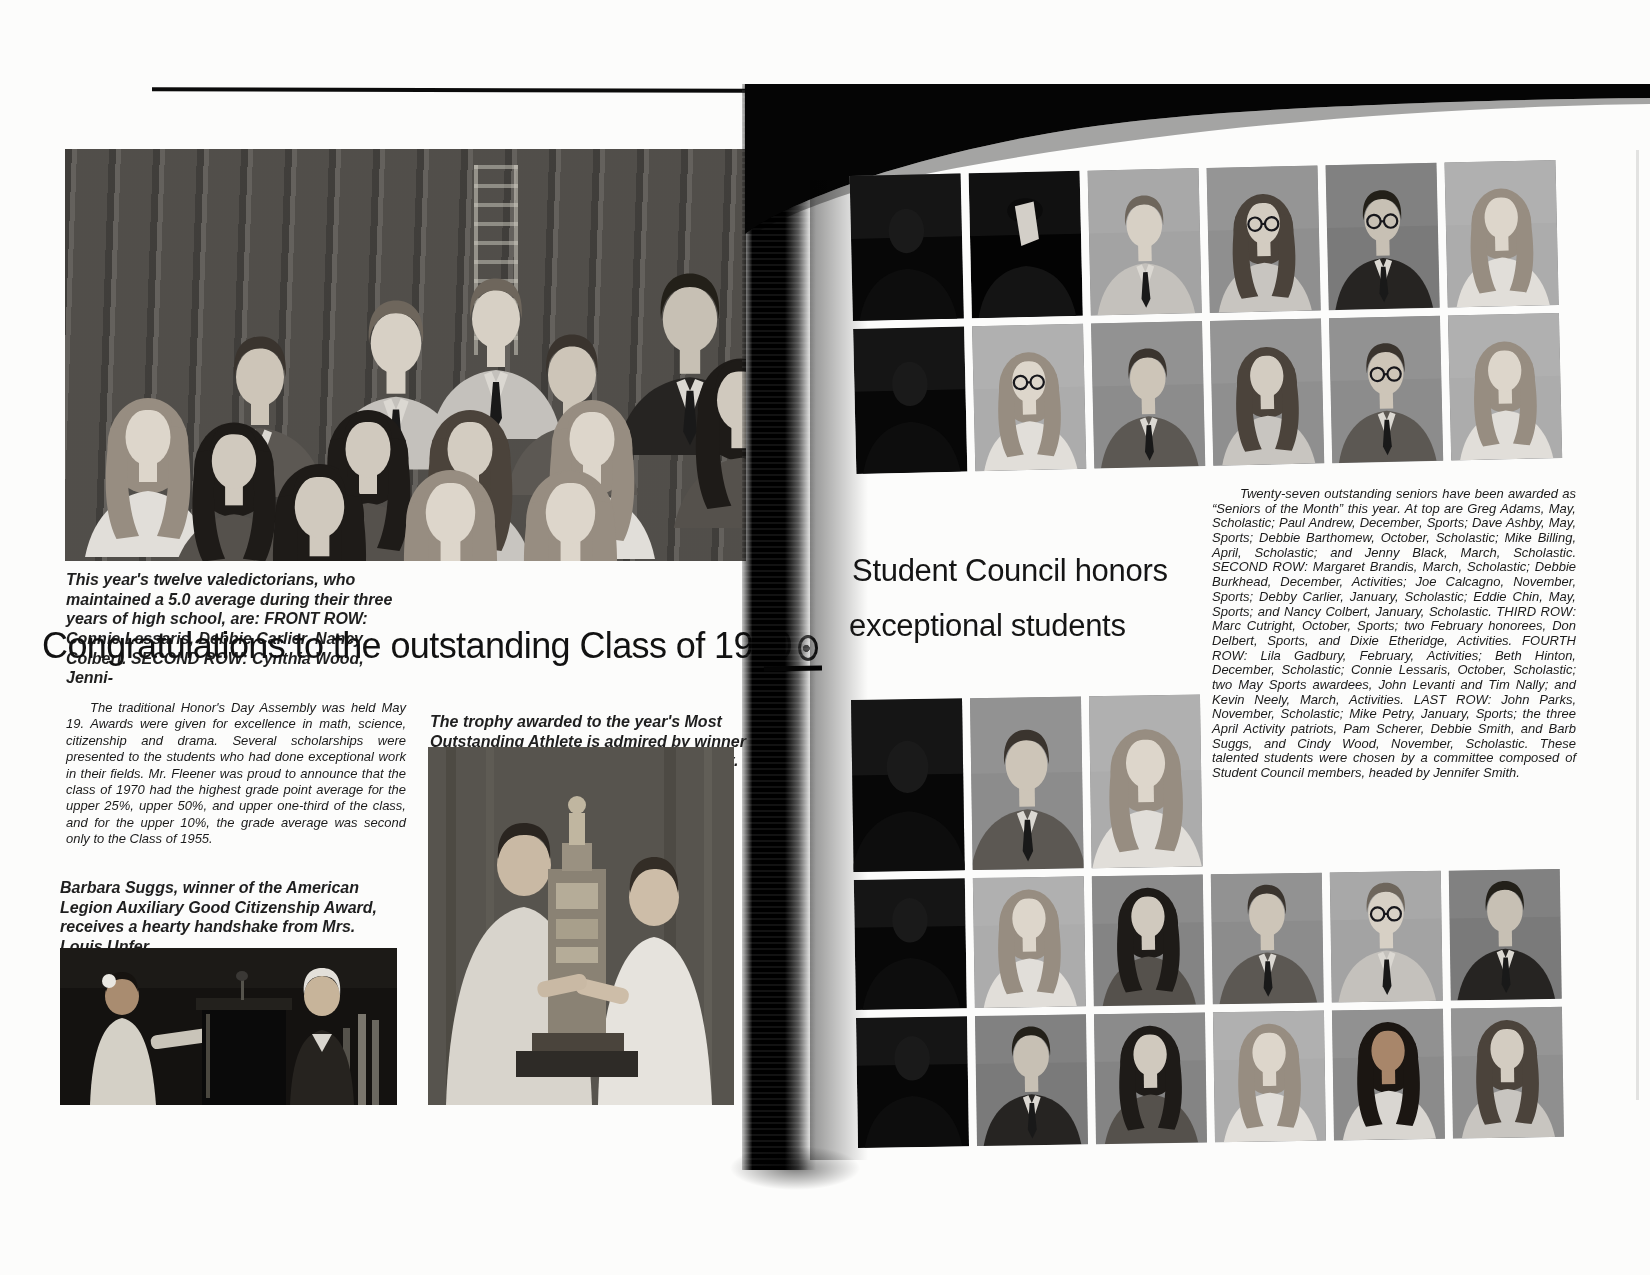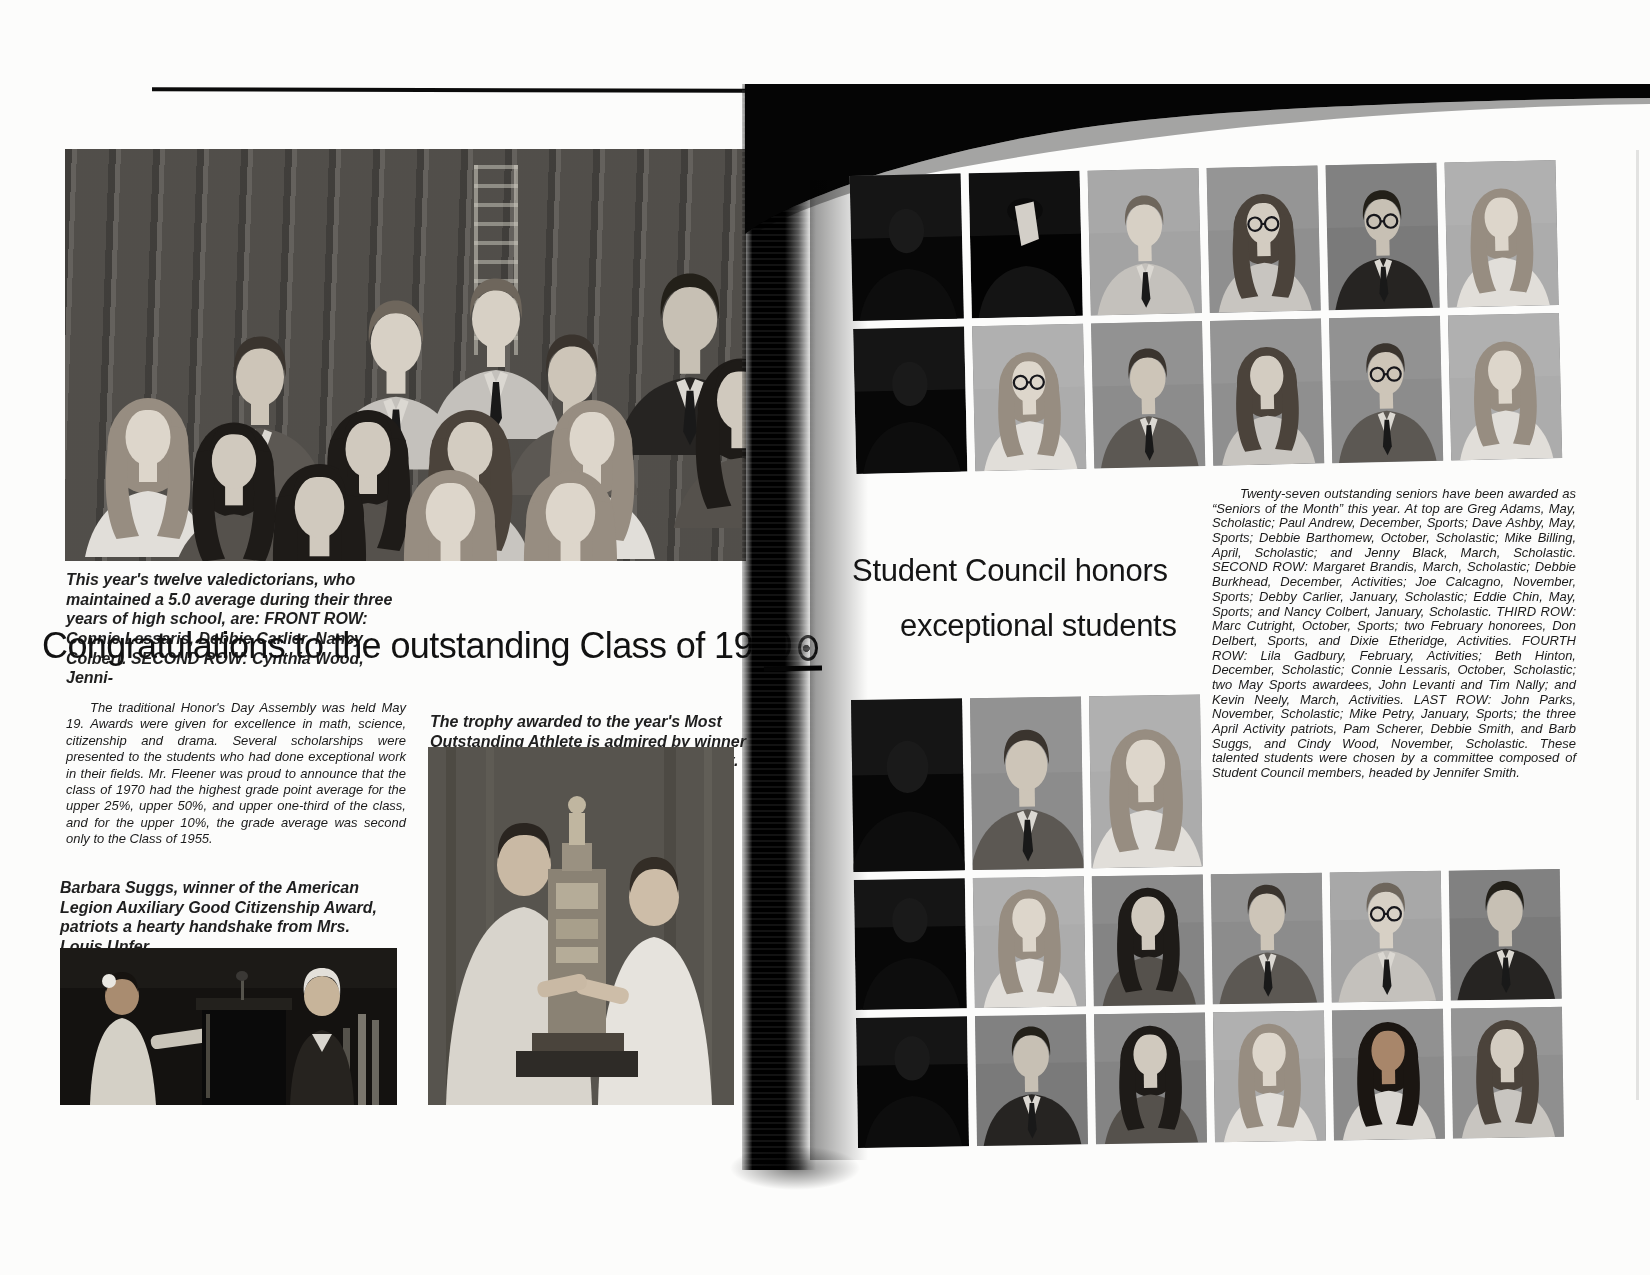--- a/index.html
+++ b/index.html
@@ -211,21 +211,21 @@
   </div>
 
   <div class="abs caption" style="left:66px;top:570px;width:332px;">This year's twelve valedictorians, who maintained a 5.0 average during their three years of high school, are: FRONT ROW: Connie Lessaris, Debbie Carlier, Nancy Colbert. SECOND ROW: Cynthia Wood, Jenni-</div>
 
   <div class="abs headline-left" style="left:42px;top:625px;">
     <span>Congratulations to the outstanding Class of 1970</span><span class="fold-mark"></span>
   </div>
 
   <div class="abs bodytext body-left" style="left:66px;top:700px;">The traditional Honor's Day Assembly was held May 19. Awards were given for excellence in math, science, citizenship and drama. Several scholarships were presented to the students who had done exceptional work in their fields. Mr. Fleener was proud to announce that the class of 1970 had the highest grade point average for the upper 25%, upper 50%, and upper one-third of the class, and for the upper 10%, the grade average was second only to the Class of 1955.</div>
 
-  <div class="abs caption" style="left:60px;top:878px;width:318px;">Barbara Suggs, winner of the American Legion Auxiliary Good Citizenship Award, patriots a hearty handshake from Mrs. Louis Unfer.</div>
+  <div class="abs caption" style="left:60px;top:878px;width:318px;">Barbara Suggs, winner of the American Legion Auxiliary Good Citizenship Award, receives a hearty handshake from Mrs. Louis Unfer.</div>
   <div class="photo" style="left:60px;top:948px;width:337px;height:157px;">
     <svg viewBox="0 0 337 157" width="337" height="157">
       <rect width="337" height="157" fill="#141210"></rect>
       <rect x="0" y="0" width="337" height="40" fill="#1c1a17"></rect>
       <rect x="298" y="66" width="8" height="91" fill="#7a766d"></rect>
       <rect x="312" y="72" width="7" height="85" fill="#6a675f"></rect>
       <rect x="283" y="80" width="7" height="77" fill="#55524b"></rect>
       <path d="M30,157 C32,100 44,74 62,70 C82,74 92,104 96,157 Z" fill="#d4d0c6"></path>
       <ellipse cx="62" cy="48" rx="17" ry="19" fill="#a98c70"></ellipse>
       <path d="M46,44 C46,28 54,24 62,24 C72,24 78,30 78,44 C74,34 70,31 62,31 C54,31 48,36 46,44 Z" fill="#161310"></path>
@@ -441,21 +441,21 @@
           <path d="M8,132 C14,102 32,90 50,88 C68,90 86,102 92,132 Z" fill="#e1ded9"></path>
           <path d="M25,46 C19,82 22,106 29,120 L44,118 C35,98 35,66 39,44 Z" fill="#978d81"></path>
           <path d="M75,46 C81,82 78,106 71,120 L56,118 C65,98 65,66 61,44 Z" fill="#978d81"></path>
           <ellipse cx="50" cy="52" rx="15" ry="19" fill="#ddd6cb"></ellipse>
           <path d="M34,50 C33,33 41,27 50,27 C59,27 67,33 66,50 C64,38 59,34 50,34 C41,34 36,38 34,50 Z" fill="#978d81"></path>
         </svg>
       </div>
     </div>
 
   <div class="abs headline-right" style="left:852px;top:553px;">Student Council honors</div>
-  <div class="abs headline-right" style="left:900px;top:608px;">exceptional students</div>
+  <div class="abs headline-right" style="left:849px;top:608px;">exceptional students</div>
 
   <div class="abs bodytext body-right" style="left:1212px;top:487px;">Twenty-seven outstanding seniors have been awarded as “Seniors of the Month” this year. At top are Greg Adams, May, Scholastic; Paul Andrew, December, Sports; Dave Ashby, May, Sports; Debbie Barthomew, October, Scholastic; Mike Billing, April, Scholastic; and Jenny Black, March, Scholastic. SECOND ROW: Margaret Brandis, March, Scholastic; Debbie Burkhead, December, Activities; Joe Calcagno, November, Sports; Debby Carlier, January, Scholastic; Eddie Chin, May, Sports; and Nancy Colbert, January, Scholastic. THIRD ROW: Marc Cutright, October, Sports; two February honorees, Don Delbert, Sports, and Dixie Etheridge, Activities. FOURTH ROW: Lila Gadbury, February, Activities; Beth Hinton, December, Scholastic; Connie Lessaris, October, Scholastic; two May Sports awardees, John Levanti and Tim Nally; and Kevin Neely, March, Activities. LAST ROW: John Parks, November, Scholastic; Mike Petry, January, Sports; the three April Activity patriots, Pam Scherer, Debbie Smith, and Barb Suggs, and Cindy Wood, November, Scholastic. These talented students were chosen by a committee composed of Student Council members, headed by Jennifer Smith.</div>
 
   <div class="grid" id="bottom-grid">
       <div class="cell">
         <svg viewBox="0 0 100 132" preserveAspectRatio="xMidYMax slice">
           <rect width="100" height="132" fill="#070707"></rect>
           <rect width="100" height="58" fill="#ffffff" opacity="0.06"></rect>
           <ellipse cx="50" cy="52" rx="16" ry="20" fill="#1a1a1a"></ellipse>
           <path d="M6,132 C12,100 30,88 50,86 C70,88 88,100 94,132 Z" fill="#0d0d0d"></path>

